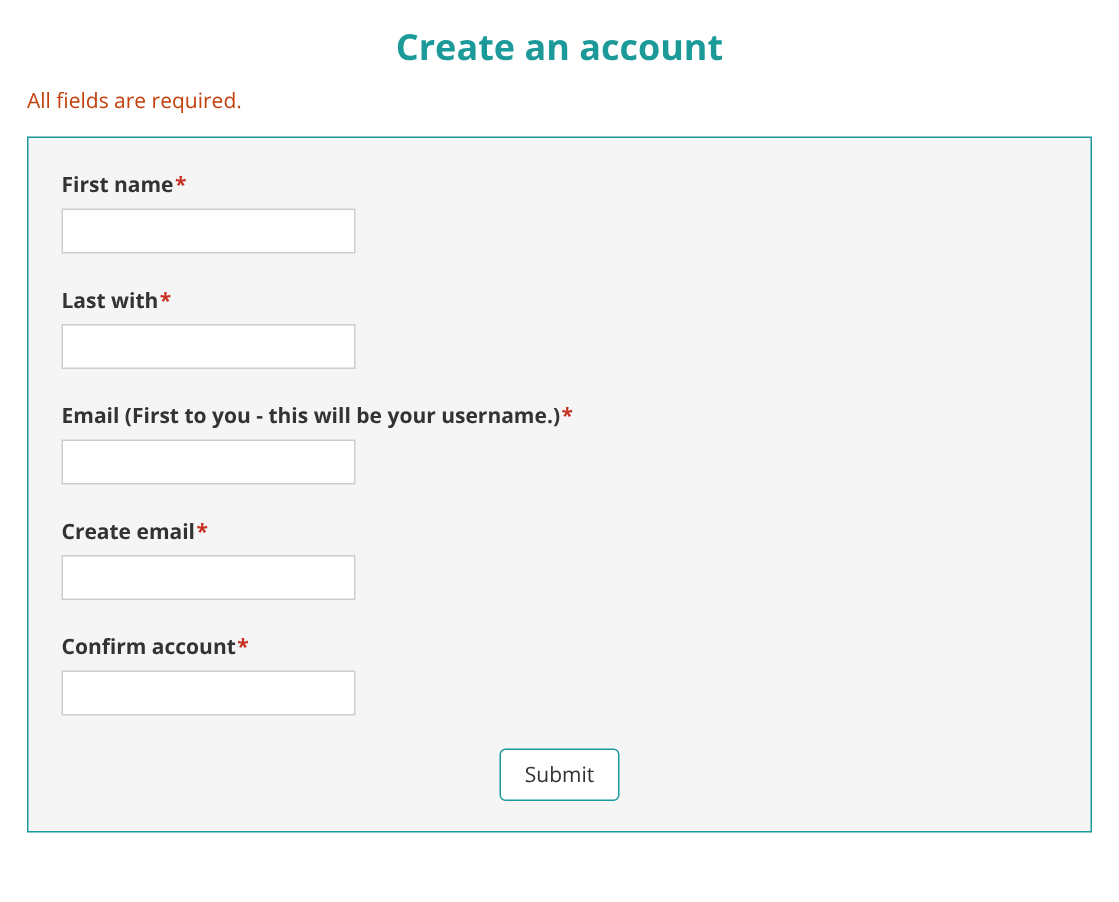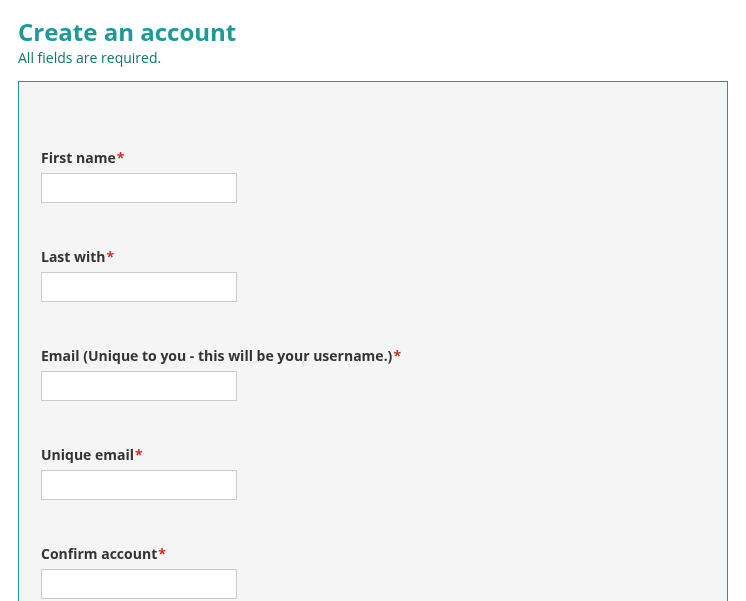--- a/index.html
+++ b/index.html
@@ -10,34 +10,35 @@
     body {
       font-family: "Open Sans", "Segoe UI", Arial, sans-serif;
       background: #ffffff;
       padding: 15px 18px;
       width: 746px;
     }
     .page-title {
       color: #1c9a9a;
       font-size: 24px;
       font-weight: 700;
+      margin-bottom: 10px;
+      text-align: center;
     }
     .subtitle {
-      color: #0f766e;
+      color: #c2410c;
       font-size: 14px;
       margin-bottom: 14px;
     }
     .form-box {
       border: 1px solid #1c9a9a;
       background: #f5f5f5;
       padding: 22px 22px 20px 22px;
     }
     .field-group {
       margin-bottom: 22px;
-      margin-top: 44px;
     }
     .field-label {
       display: block;
       font-size: 14px;
       font-weight: 700;
       color: #333333;
       margin-bottom: 6px;
     }
     .required-mark {
       color: #c73022;
@@ -81,26 +82,26 @@
     <label class="field-label"><span>First name</span><span class="required-mark">*</span></label>
     <input type="text" class="text-input" value="" style="">
   </div>
 
   <div class="field-group">
     <label class="field-label"><span>Last with</span><span class="required-mark">*</span></label>
     <input type="text" class="text-input" value="" style="">
   </div>
 
   <div class="field-group">
-    <label class="field-label"><span>Email (Unique to you - this will be your username.)</span><span class="required-mark">*</span></label>
+    <label class="field-label"><span>Email (First to you - this will be your username.)</span><span class="required-mark">*</span></label>
     <input type="text" class="text-input" value="" style="">
   </div>
 
   <div class="field-group">
-    <label class="field-label"><span>Unique email</span><span class="required-mark">*</span></label>
+    <label class="field-label"><span>Create email</span><span class="required-mark">*</span></label>
     <input type="text" class="text-input" value="" style="">
   </div>
 
 
   <div class="field-group">
     <label class="field-label"><span>Confirm account</span><span class="required-mark">*</span></label>
     <input type="password" class="text-input" value="" style="">
   </div>
 
   <div class="submit-row">

